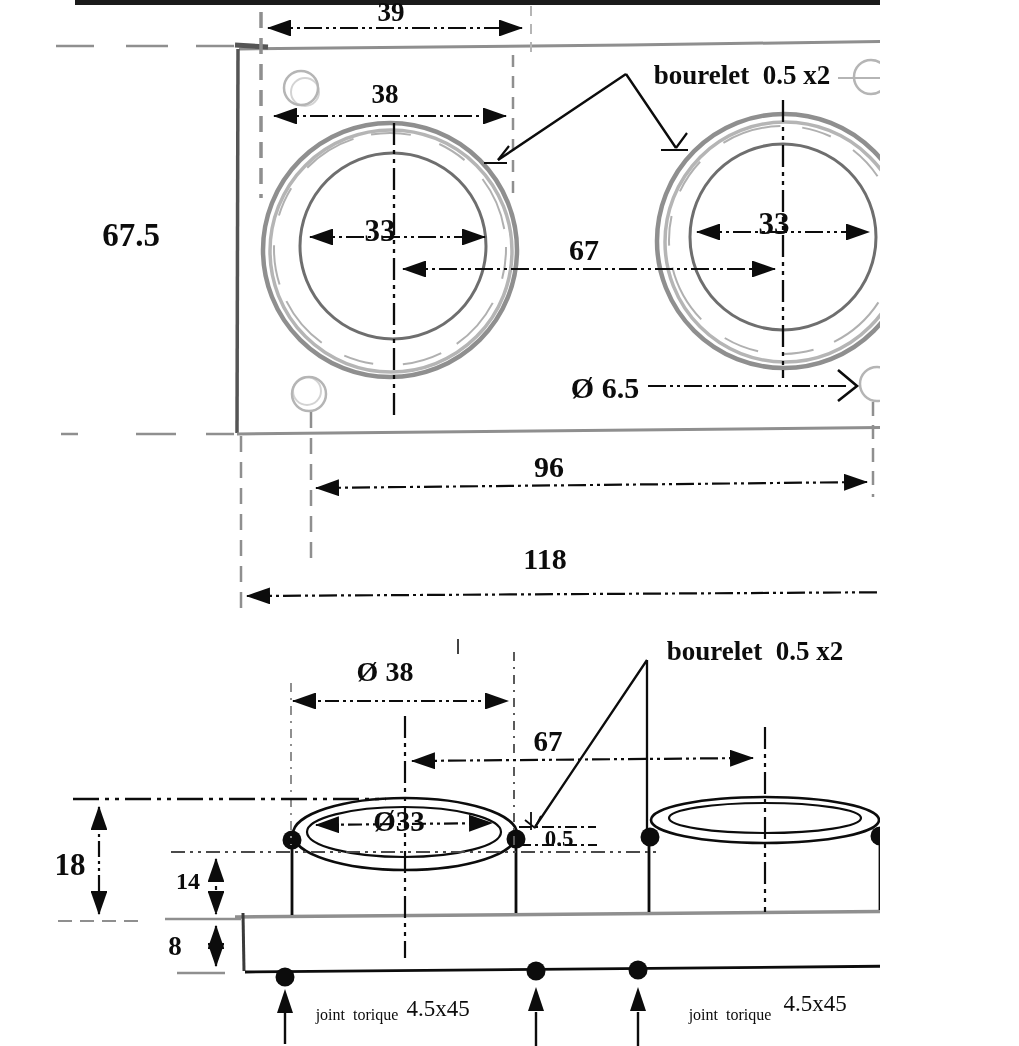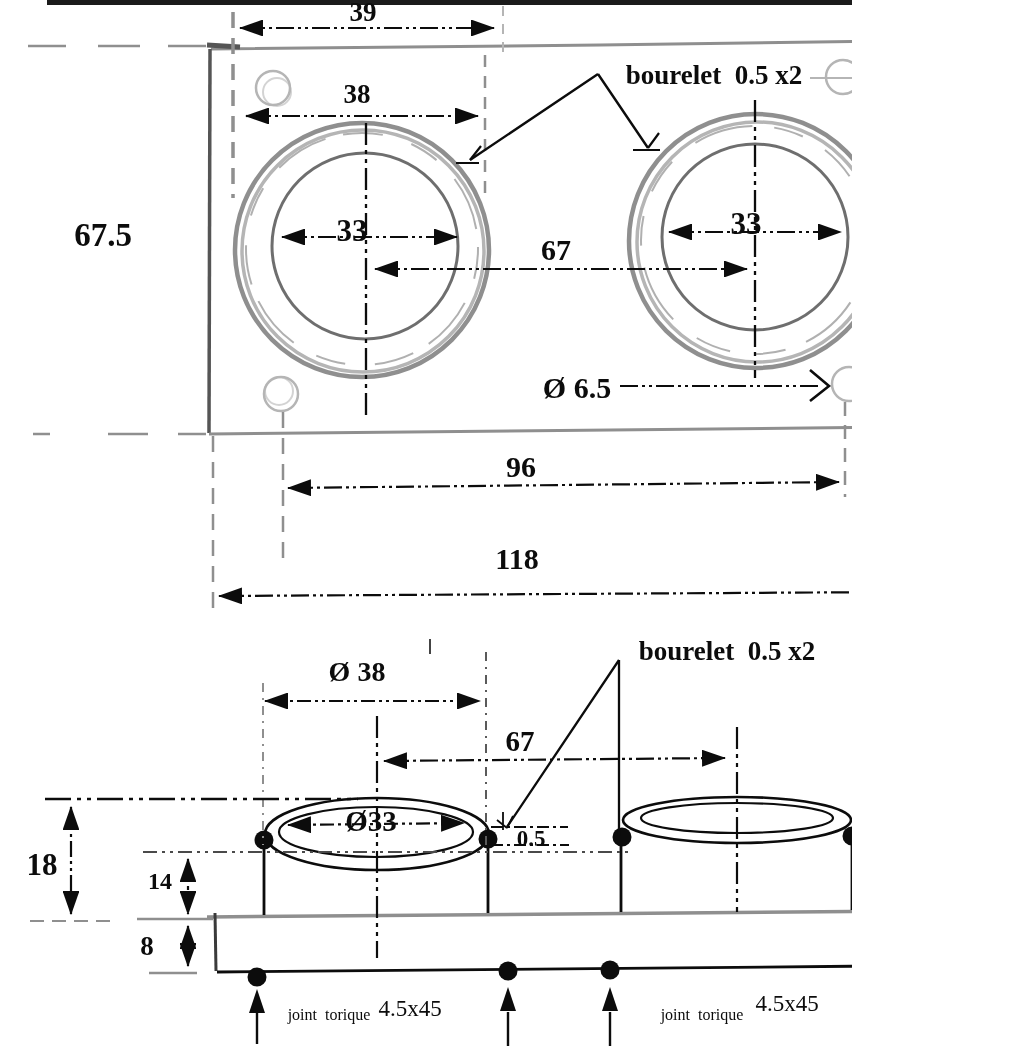--- a/index.html
+++ b/index.html
@@ -1,16 +1,16 @@
 <!DOCTYPE html>
 <html style="--ink: #0c0c0c; --pencil: #8f8f8f; --pencil-light: #b5b5b5; --pencil-dark: #555555; --paper: #ffffff;"><head>
 <meta charset="utf-8">
 <style>
   html,body{margin:0;padding:0;background:#fff;}
-  .sheet{position:relative;width:852px;height:1046px;background:var(--paper,#fff);overflow:hidden;}
+  .sheet{position:relative;width:852px;height:1046px;background:var(--paper,#fff);overflow:hidden;padding-left:28px;}
   svg{display:block;}
   svg text{fill:var(--ink,#0c0c0c);font-family:"Liberation Serif",serif;font-weight:bold;white-space:pre;}
   svg text.light{font-weight:normal;}
   .ink{stroke:var(--ink,#0c0c0c);fill:none;}
   .inkfill{fill:var(--ink,#0c0c0c);stroke:none;}
   .pen{stroke:var(--pencil,#8f8f8f);fill:none;}
   .pen-l{stroke:var(--pencil-light,#b5b5b5);fill:none;}
   .pen-d{stroke:var(--pencil-dark,#555);fill:none;}
   #arrowhead path{fill:var(--ink,#0c0c0c);}
 </style>

